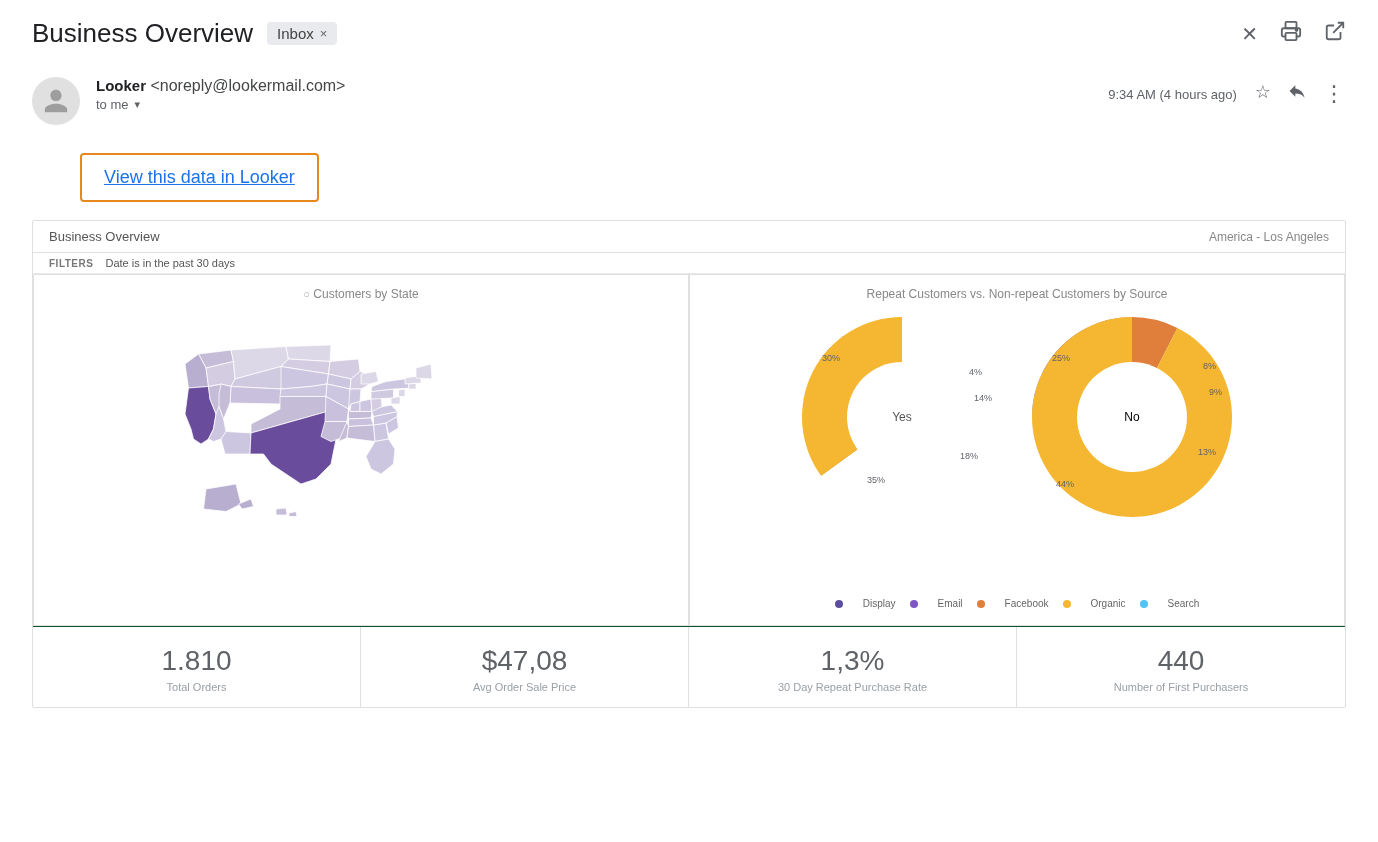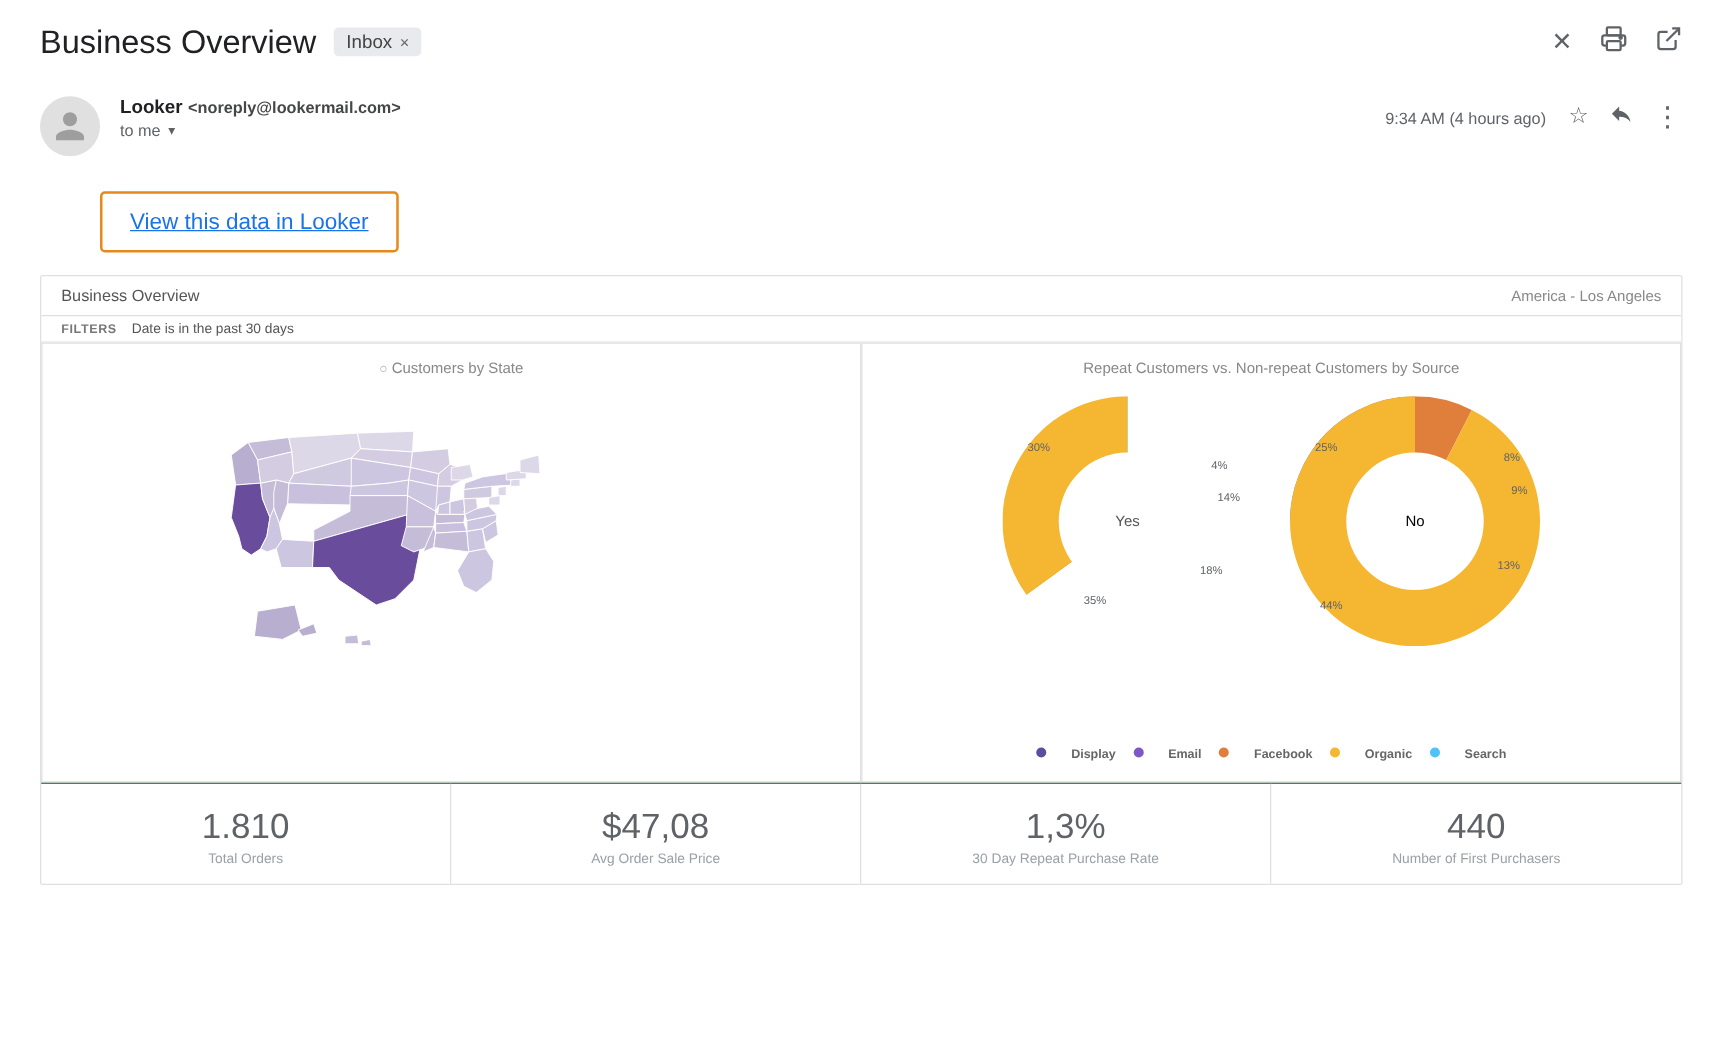--- a/index.html
+++ b/index.html
@@ -76,22 +76,22 @@
     }
     .sender-info {
       flex: 1;
     }
     .sender-name {
       font-size: 15px;
       font-weight: 600;
       color: #202124;
     }
     .sender-email {
-      font-size: 13px;
-      font-weight: 700;
+      font-size: 16px;
+      font-weight: 400;
       color: #444746;
     }
     .to-me-row {
       display: flex;
       align-items: center;
       gap: 6px;
       margin-top: 2px;
       font-size: 13px;
       color: #5f6368;
       cursor: pointer;
@@ -229,25 +229,24 @@
     .legend-row {
       display: flex;
       align-items: center;
       justify-content: center;
       gap: 14px;
       margin-top: 10px;
       flex-wrap: wrap;
     }
     .legend-item {
       display: flex;
-      align-items: flex-start;
+      align-items: center;
       gap: 20px;
       font-size: 10px;
       color: #666;
-      font-weight: bold;
     }
     .legend-dot {
       width: 8px;
       height: 8px;
       border-radius: 50%;
     }
 
     
     .stats-grid {
       display: grid;

